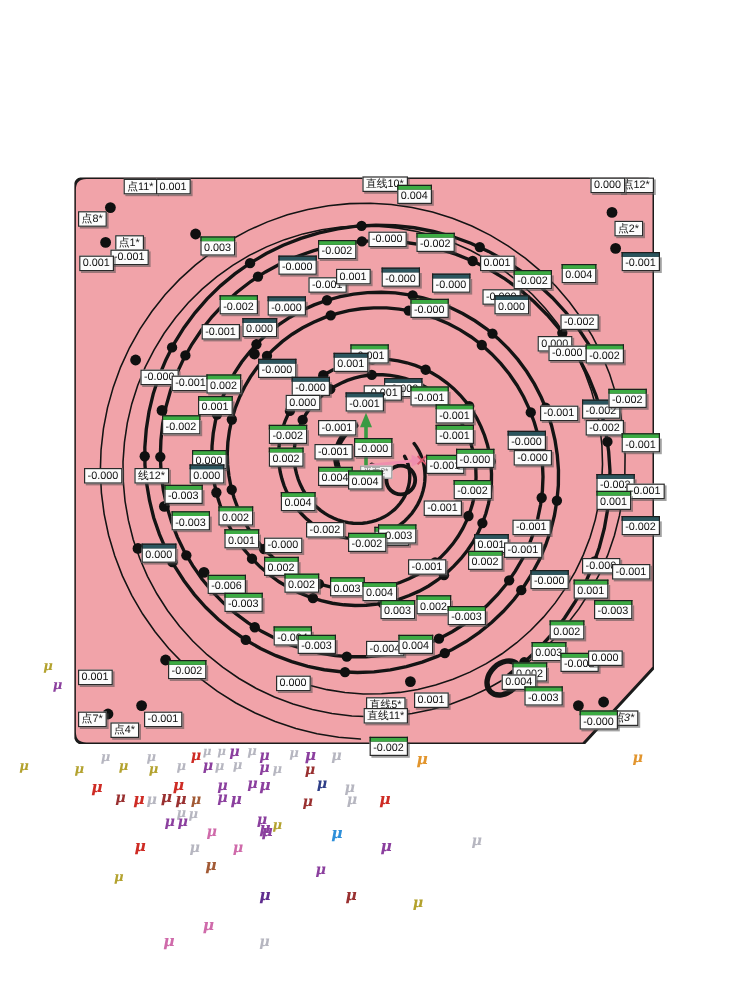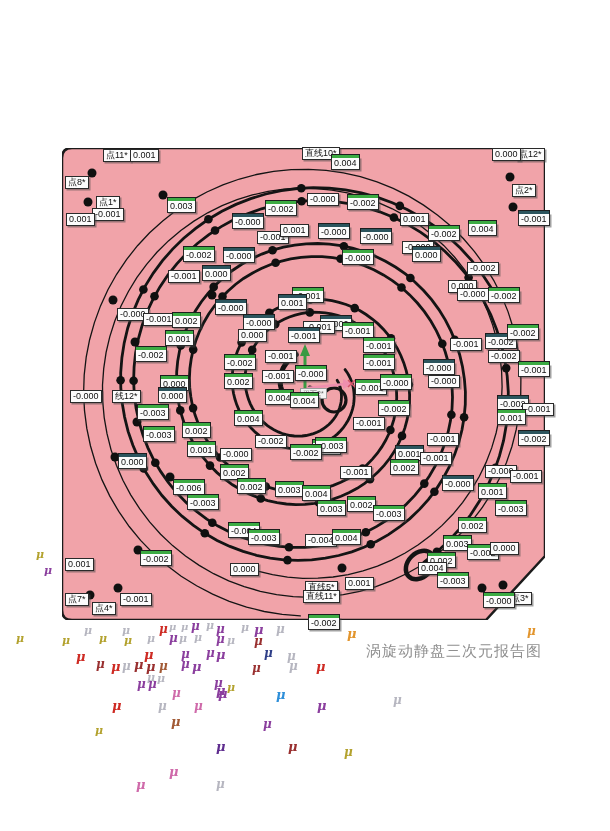--- a/index.html
+++ b/index.html
@@ -122,33 +122,32 @@
         </g>
         <g>
           <line x1="243" y1="240" x2="243" y2="206" stroke="#3a9a43" stroke-width="3"></line>
           <polygon points="238,208 248,208 243,196" fill="#3a9a43"></polygon>
           <line x1="245" y1="240" x2="283" y2="236" stroke="#ef8fae" stroke-width="2.5"></line>
           <polygon points="281,231 281,241 291,236" fill="#ef8fae"></polygon>
           <path d="M286 232 L293 239 M293 232 L286 239" stroke="#d4556a" stroke-width="1.5" fill="none"></path>
         </g>
       </svg>
   </div>
-  <div class="caption">涡旋动静盘三次元报告图</div>
 <div class="lbl n" style="left: 103px; top: 149px;">点11*</div>
     <div class="lbl n" style="left: 516px; top: 148px;">点12*</div>
     <div class="lbl n" style="left: 65px; top: 176px;">点8*</div>
     <div class="lbl n" style="left: 96px; top: 196px;">点1*</div>
     <div class="lbl n" style="left: 512px; top: 184px;">点2*</div>
     <div class="lbl n" style="left: 302px; top: 147px;">直线10*</div>
     <div class="lbl n" style="left: 112px; top: 390px;">线12*</div>
     <div class="lbl n" style="left: 305px; top: 581px;">直线5*</div>
     <div class="lbl n" style="left: 303px; top: 590px;">直线11*</div>
     <div class="lbl n" style="left: 65px; top: 593px;">点7*</div>
     <div class="lbl n" style="left: 92px; top: 602px;">点4*</div>
-    <div class="lbl n" style="left: 508px; top: 592px;">点3*</div>
+    <div class="lbl n" style="left: 508px; top: 592px; font-style: italic;">点3*</div>
     <div class="lbl t" style="left: 300px; top: 388px;">平面2*</div>
     <div class="lbl p" style="left: 130px; top: 149px;">0.001</div>
     <div class="lbl g" style="left: 331px; top: 157px;">0.004</div>
     <div class="lbl p" style="left: 492px; top: 148px;">0.000</div>
     <div class="lbl p" style="left: 92px; top: 208px;">-0.001</div>
     <div class="lbl p" style="left: 66px; top: 213px;">0.001</div>
     <div class="lbl g" style="left: 167px; top: 200px;">0.003</div>
     <div class="lbl d" style="left: 518px; top: 213px;">-0.001</div>
     <div class="lbl g" style="left: 265px; top: 203px;">-0.002</div>
     <div class="lbl p" style="left: 307px; top: 193px;">-0.000</div>

